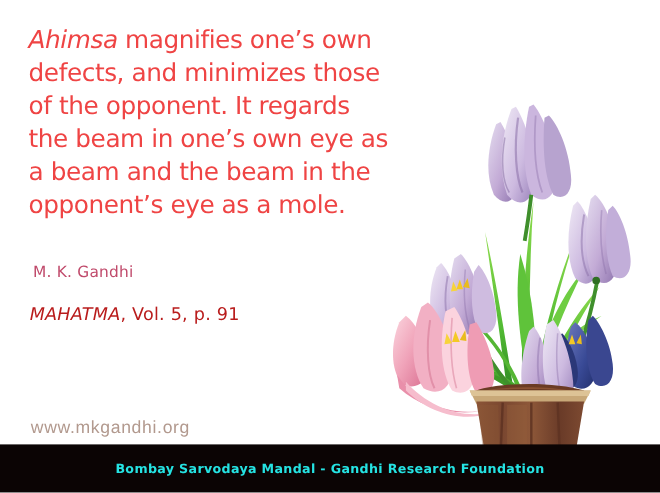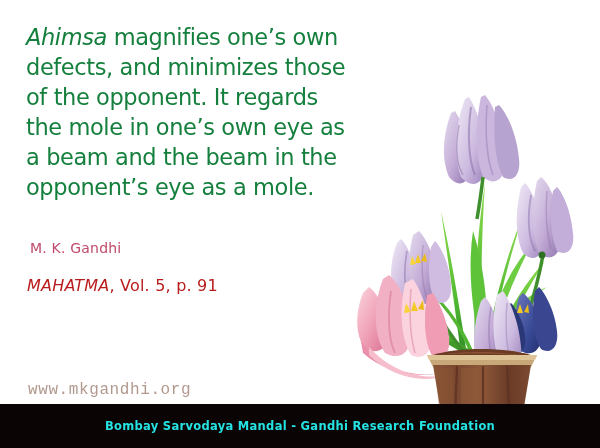--- a/index.html
+++ b/index.html
@@ -17,21 +17,21 @@
   }
 
   
   .quote-block {
     position: absolute;
     left: 26px;
     top: 22px;
     width: 360px;
   }
   .quote-line {
-    color: #15803d;
+    color: #ef4444;
     font-family: "DejaVu Sans", sans-serif;
     font-size: 22.5px;
     line-height: 30px;
     letter-spacing: -0.4px;
     white-space: nowrap;
   }
   .quote-line .term {
     font-style: italic;
   }
 
@@ -58,21 +58,21 @@
   .source .vol {
     font-style: normal;
   }
 
   
   .website {
     position: absolute;
     left: 28px;
     top: 381px;
     color: #b2998e;
-    font-family: Liberation Mono, monospace;
+    font-family: Liberation Sans, sans-serif;
     font-size: 16px;
     letter-spacing: 0.6px;
   }
 
   
   .footer-bar {
     position: absolute;
     left: 0;
     right: 0;
     bottom: 0;
@@ -102,21 +102,21 @@
 </style>
 </head>
 <body>
 
 <div id="poster">
 
   <div class="quote-block">
     <div class="quote-line"><span class="term">Ahimsa</span><span> magnifies one’s own</span></div>
     <div class="quote-line">defects, and minimizes those</div>
     <div class="quote-line">of the opponent. It regards</div>
-    <div class="quote-line">the mole in one’s own eye as</div>
+    <div class="quote-line">the beam in one’s own eye as</div>
     <div class="quote-line">a beam and the beam in the</div>
     <div class="quote-line">opponent’s eye as a mole.</div>
   </div>
 
   <div class="author">M. K. Gandhi</div>
 
   <div class="source"><span>MAHATMA</span><span class="vol">, Vol. 5, p. 91</span></div>
 
   <div class="website">www.mkgandhi.org</div>
 

